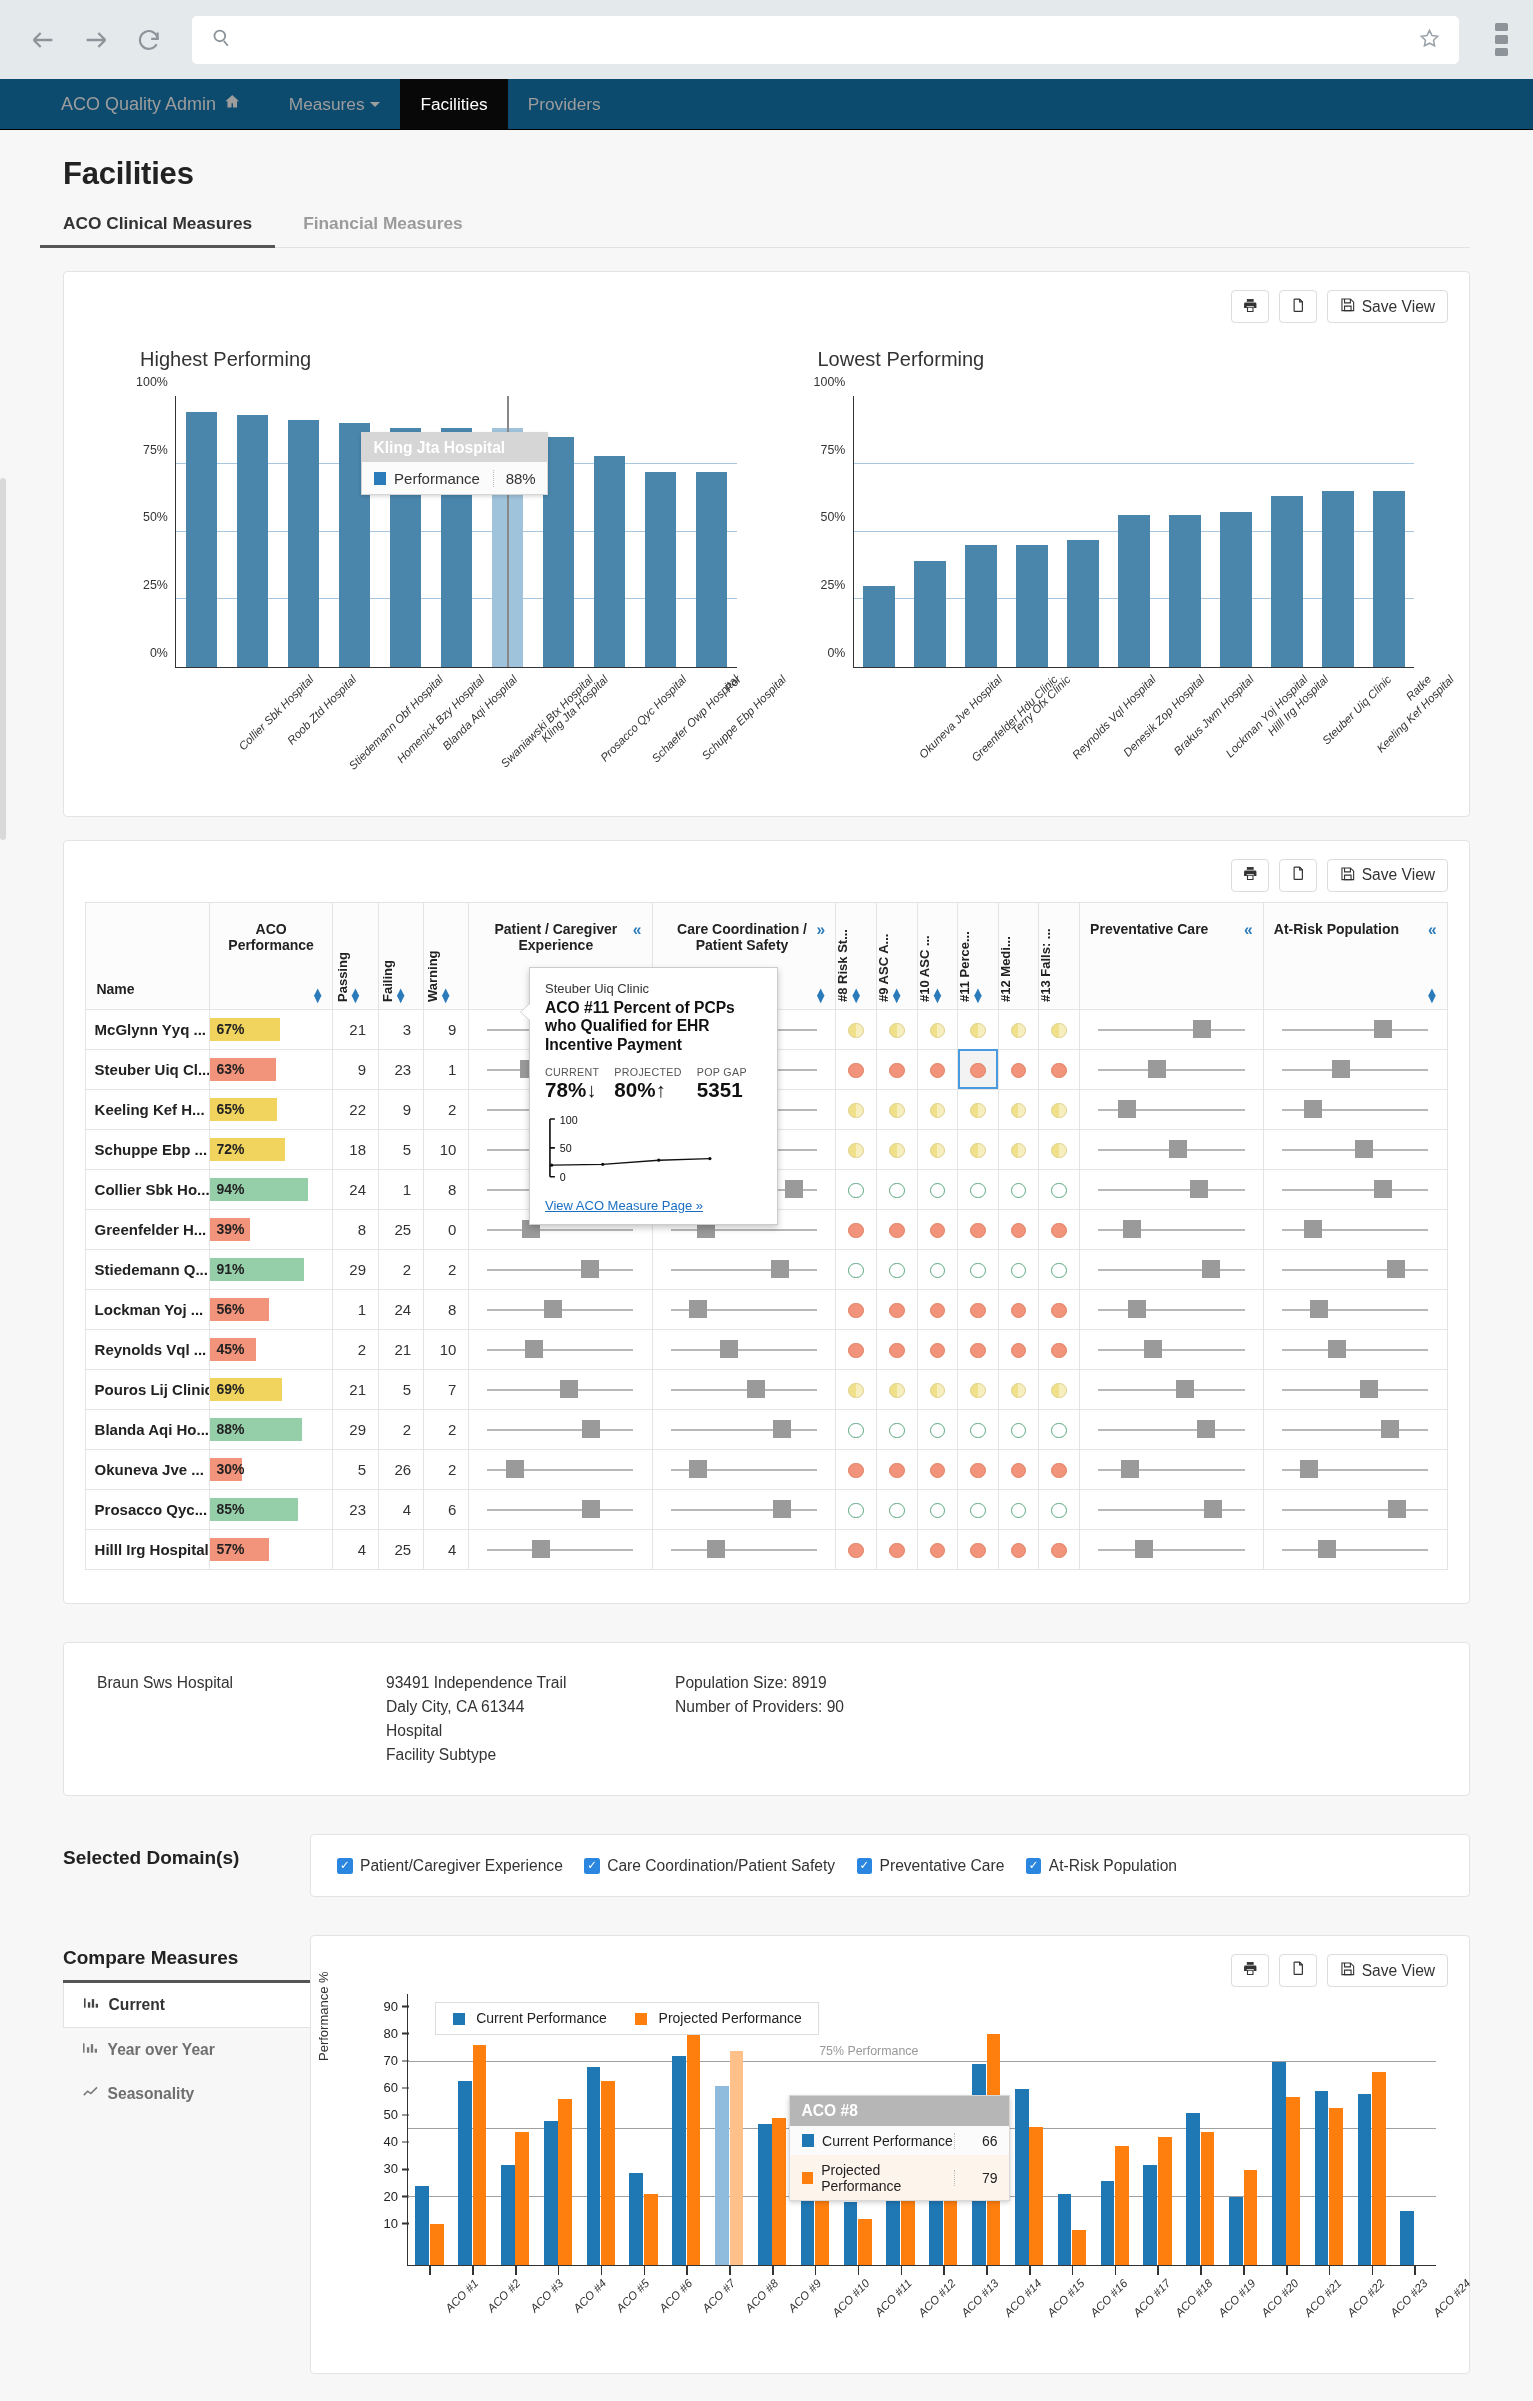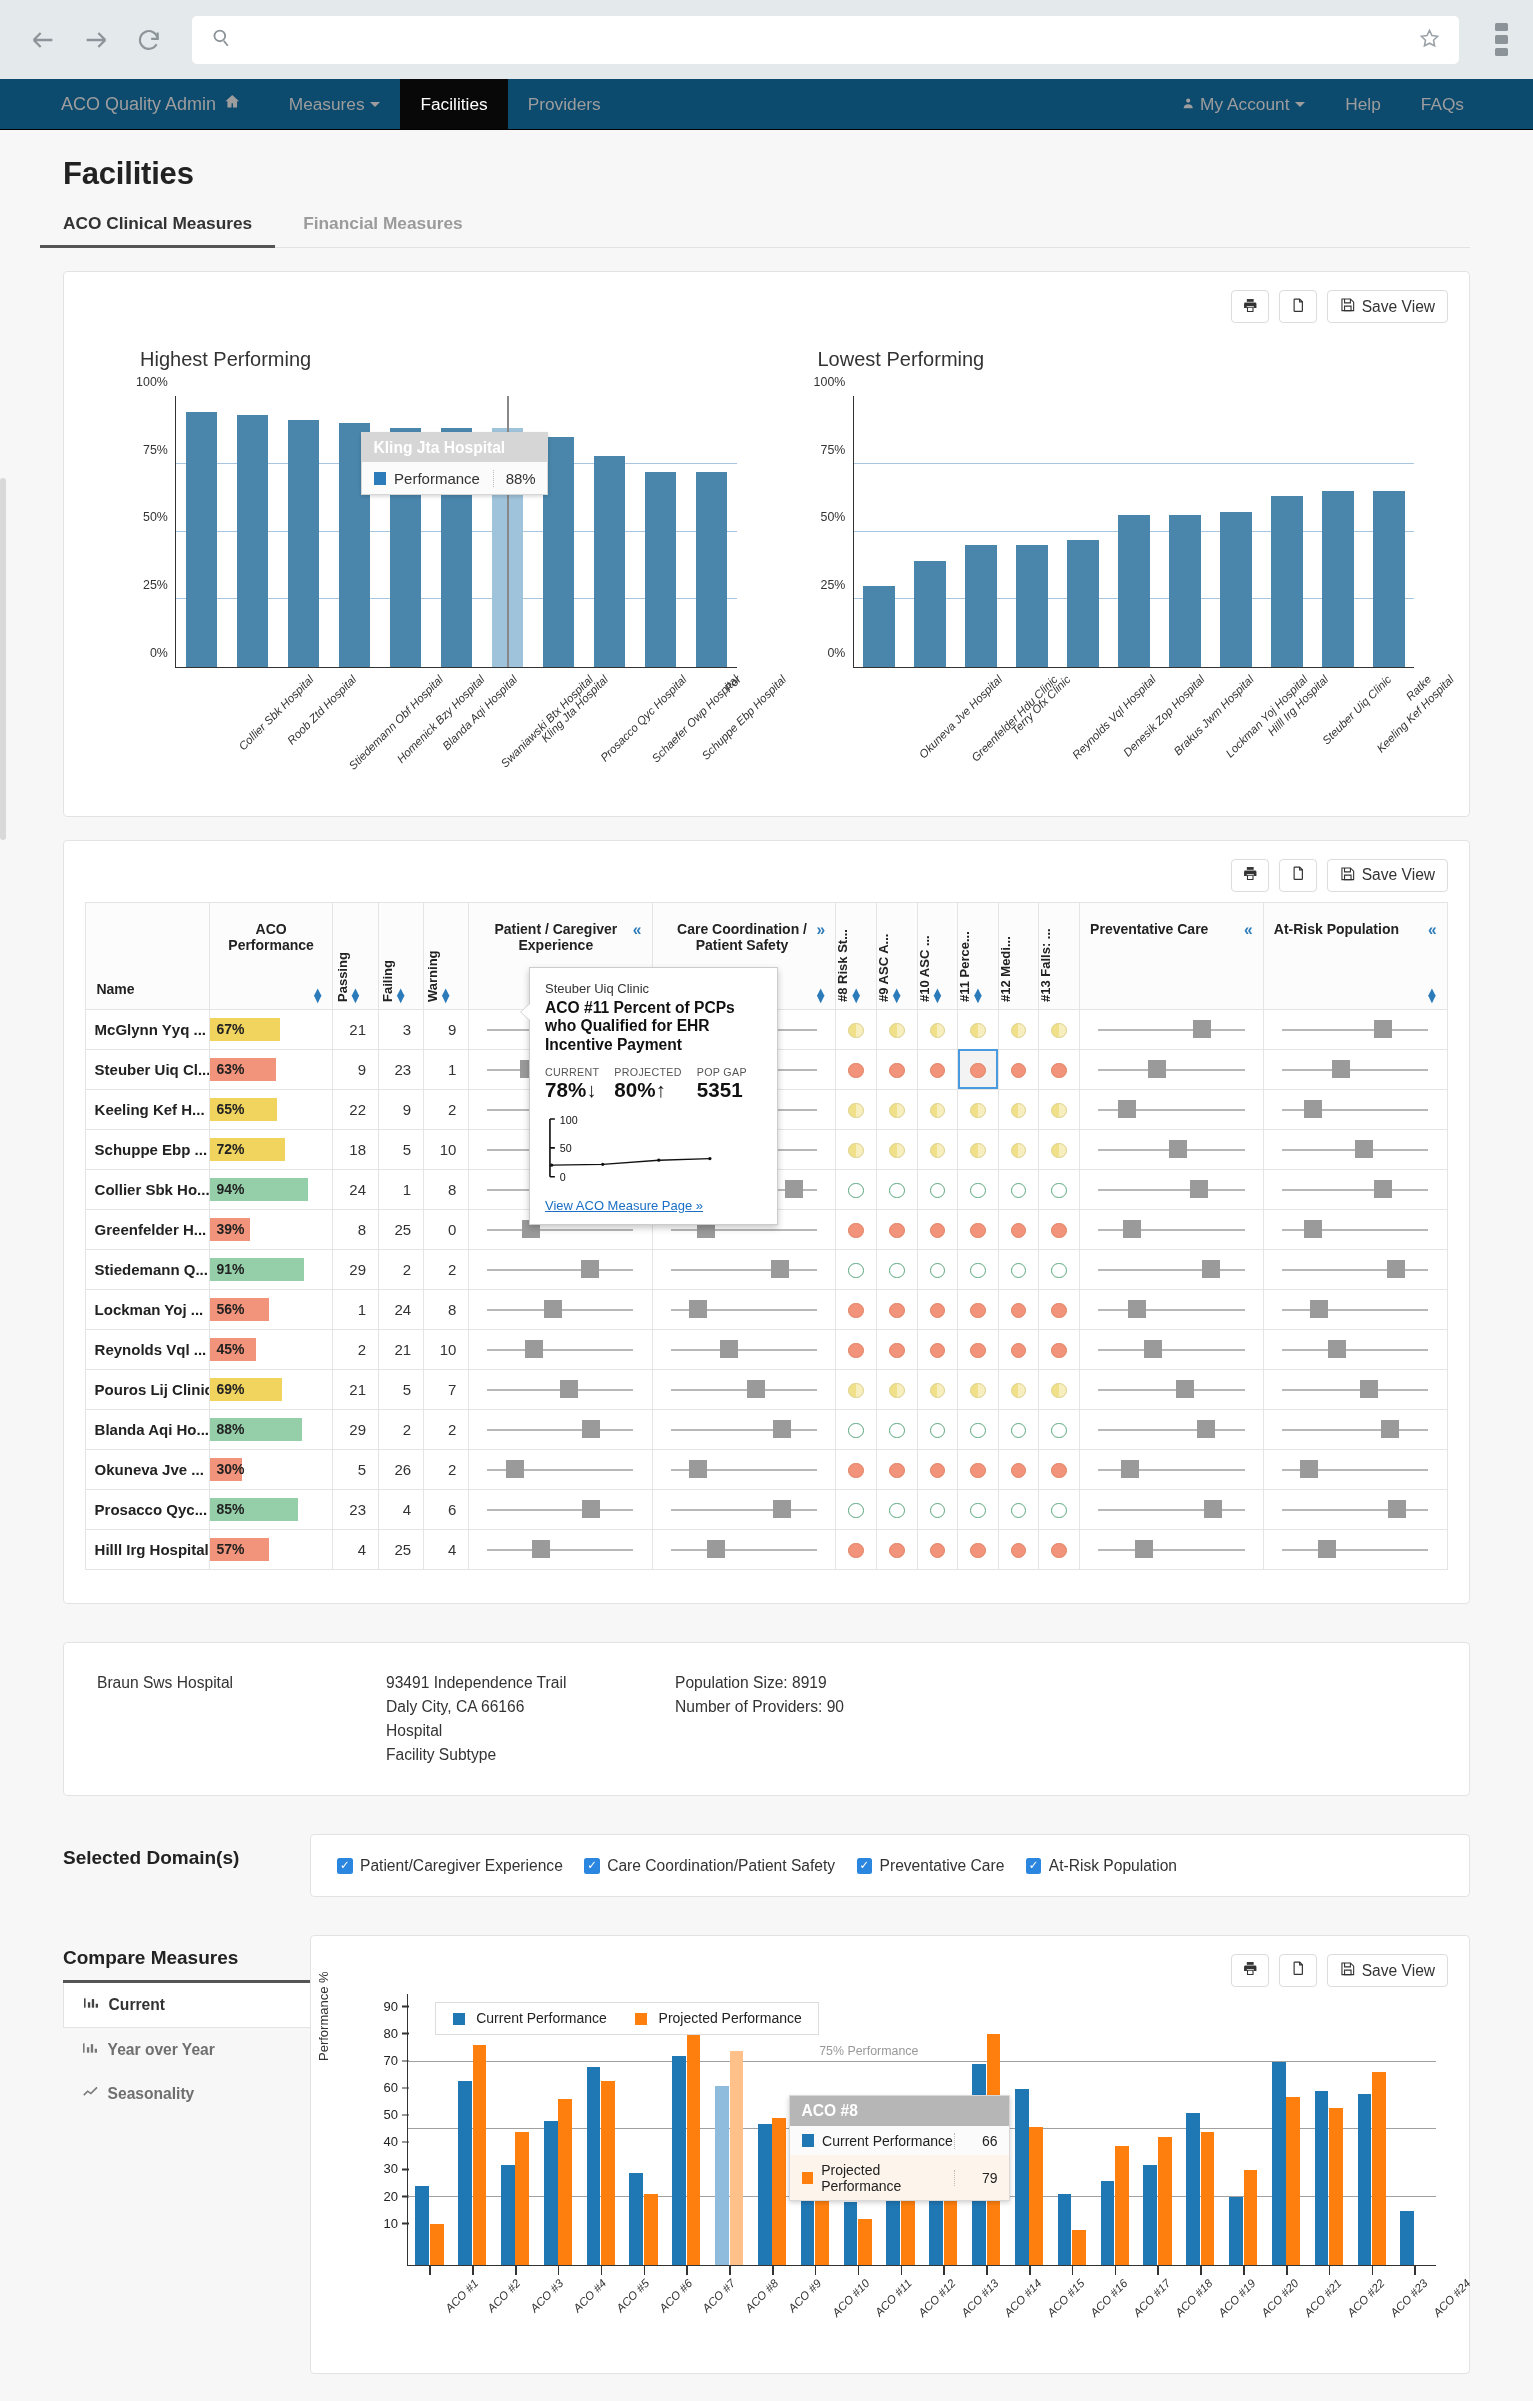--- a/index.html
+++ b/index.html
@@ -253,38 +253,20 @@
   <div class="navitem">
     <span>Measures</span>
     <span class="caret"></span>
   </div>
   <div class="navitem active">
     <span>Facilities</span>
   </div>
   <div class="navitem">
     <span>Providers</span>
   </div>
-  <div class="nav-right">
-    <div class="navitem">
-      <span>
-        <svg width="12.4" height="12.4" viewBox="0 0 24 24" fill="#9d9d9d" style="margin-right:5.8px">
-            <circle cx="12" cy="7" r="4"></circle>
-            <path d="M3 22c0-5 4-8 9-8s9 3 9 8z"></path>
-          </svg>
-      </span>
-      <span>My Account</span>
-      <span class="caret"></span>
-    </div>
-    <div class="navitem">
-      <span>Help</span>
-    </div>
-    <div class="navitem">
-      <span>FAQs</span>
-    </div>
-  </div>
 </div>
 
 <div class="page">
 
   <div class="page-title">Facilities</div>
 
   <div class="tabs">
     <div class="tab active">
       <span>ACO Clinical Measures</span>
     </div>
@@ -1219,21 +1201,21 @@
   </div>
 
   <div class="section-row">
     <div class="section-body">
       <div class="fac-grid">
         <div class="fac-col">
           <div>Braun Sws Hospital</div>
         </div>
         <div class="fac-col">
           <div>93491 Independence Trail</div>
-          <div>Daly City, CA 66166</div>
+          <div>Daly City, CA 61344</div>
           <div>Hospital</div>
           <div>Facility Subtype</div>
         </div>
         <div class="fac-col">
           <div>Population Size: 8919</div>
           <div>Number of Providers: 90</div>
         </div>
       </div>
     </div>
   </div>

